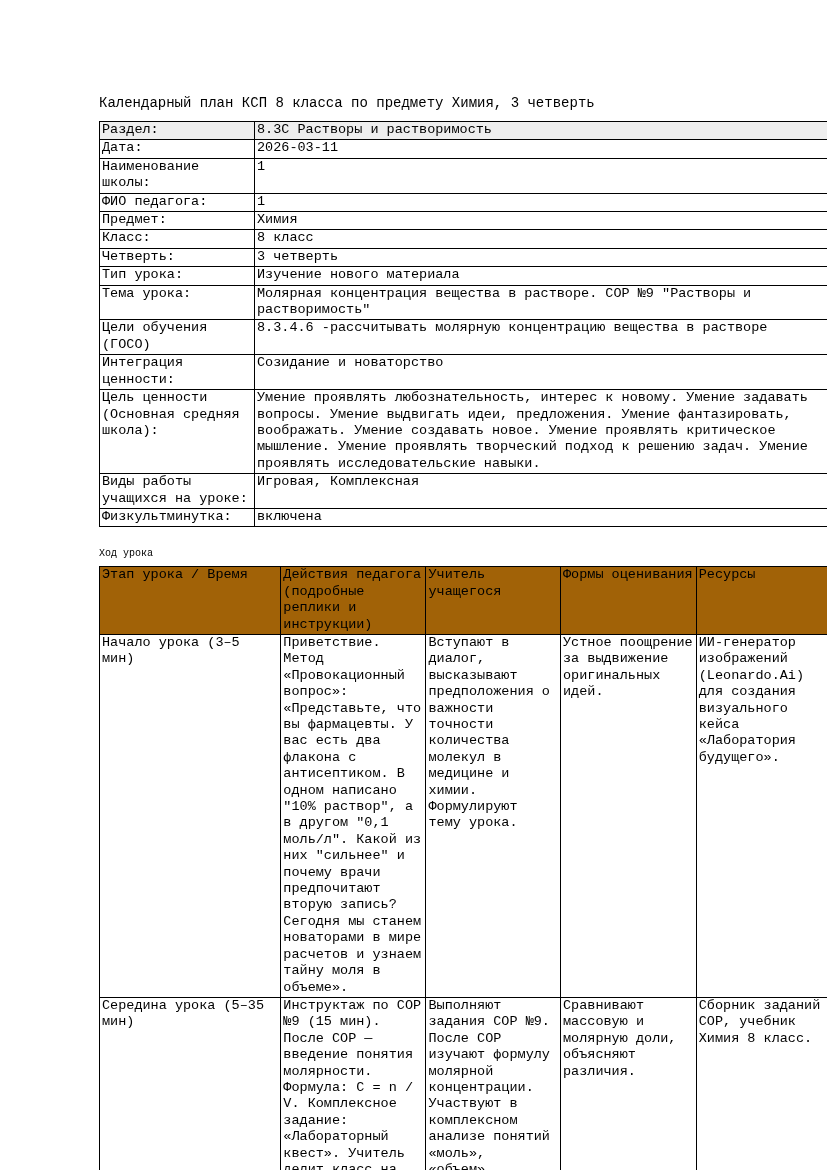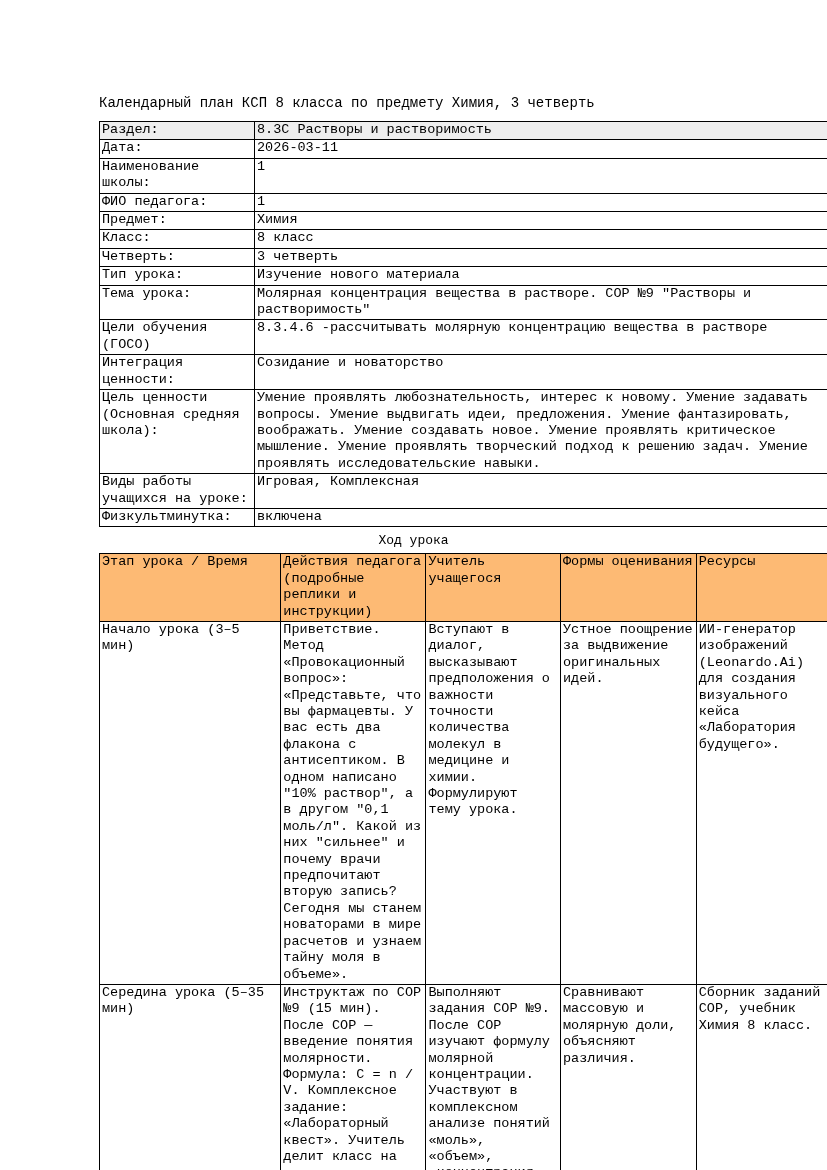--- a/index.html
+++ b/index.html
@@ -39,31 +39,30 @@
     padding: 0 2px 1px 2px;
     vertical-align: top;
     text-align: left;
     font-weight: normal;
     overflow: hidden;
     word-wrap: break-word;
   }
   .info-table col.c-label { width: 155px; }
   .hl td { background: #eeeeee; }
   .flow-heading {
-    margin: 6px 0 4px 0;
-    font-size: 13px;
+    margin: 19px 0 4px 0;
+    font-size: 10px;
     line-height: 16px;
-    text-align: center;
   }
   .flow-table col.c1 { width: 155px; }
   .flow-table col.c2 { width: 124px; }
   .flow-table col.c3 { width: 115px; }
   .flow-table col.c4 { width: 116px; }
   .flow-table col.c5 { width: 119px; }
-  .flow-table thead th { background: #fdba74; margin-top: 40px; }
+  .flow-table thead th { background: #a16207; margin-top: 40px; }
 </style>
 </head>
 <body>
 
 <div class="sheet">
   <div class="content">
 
     <p class="doc-title">Календарный план КСП 8 класса по предмету Химия, 3 четверть</p>
 
     <table class="info-table">

